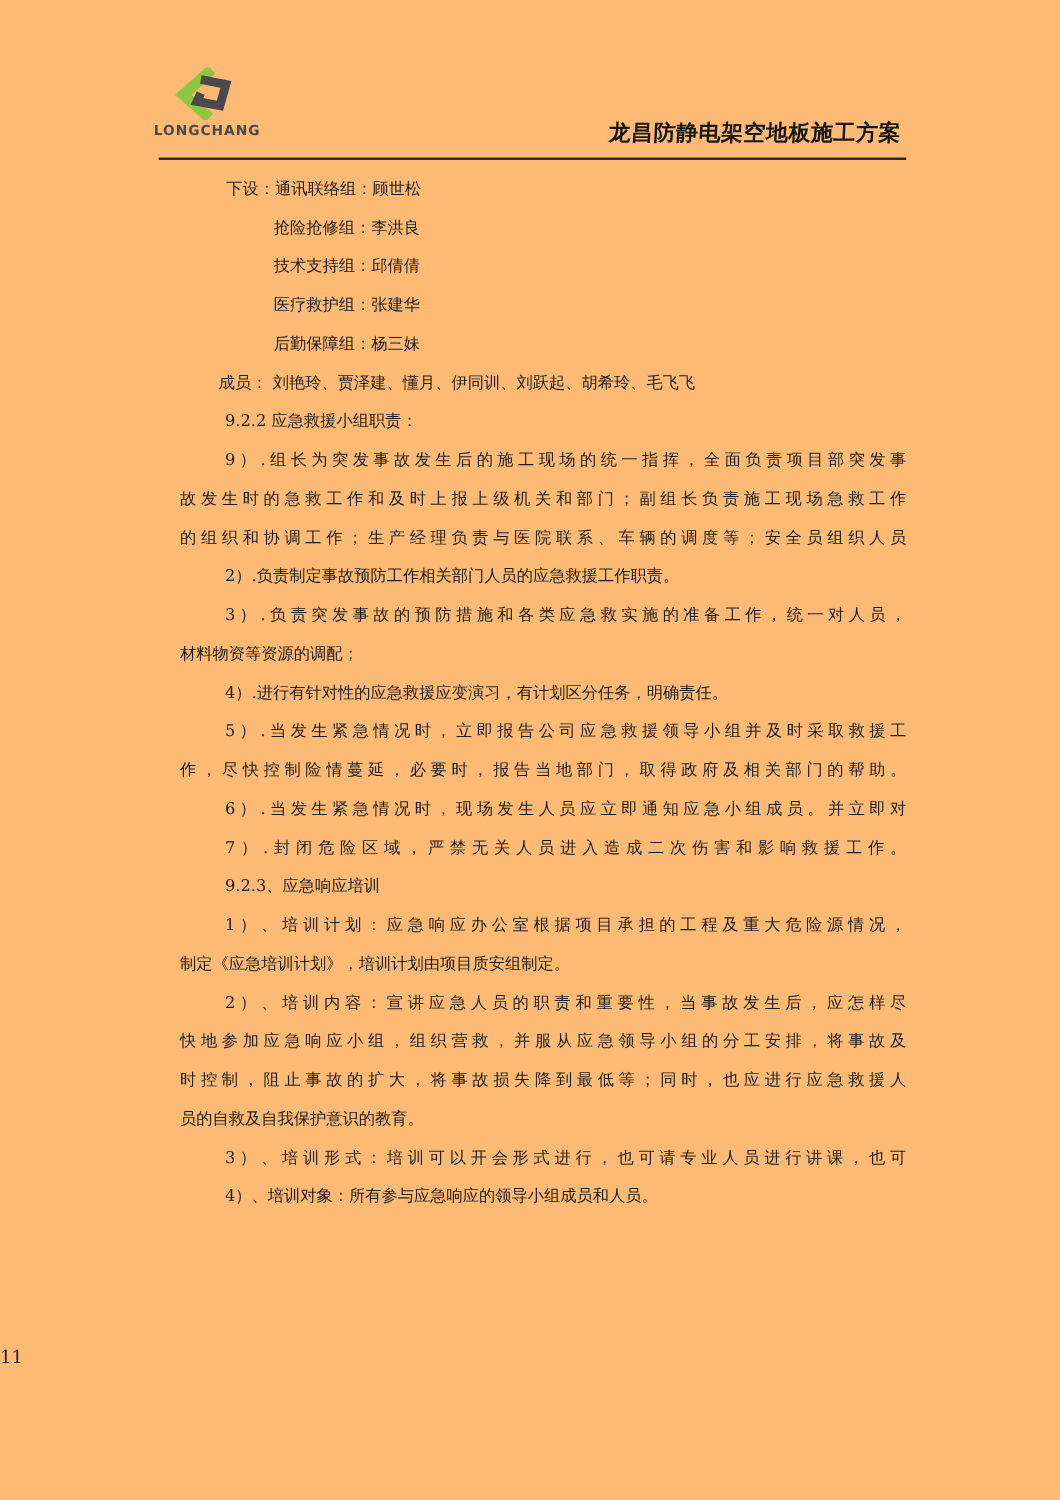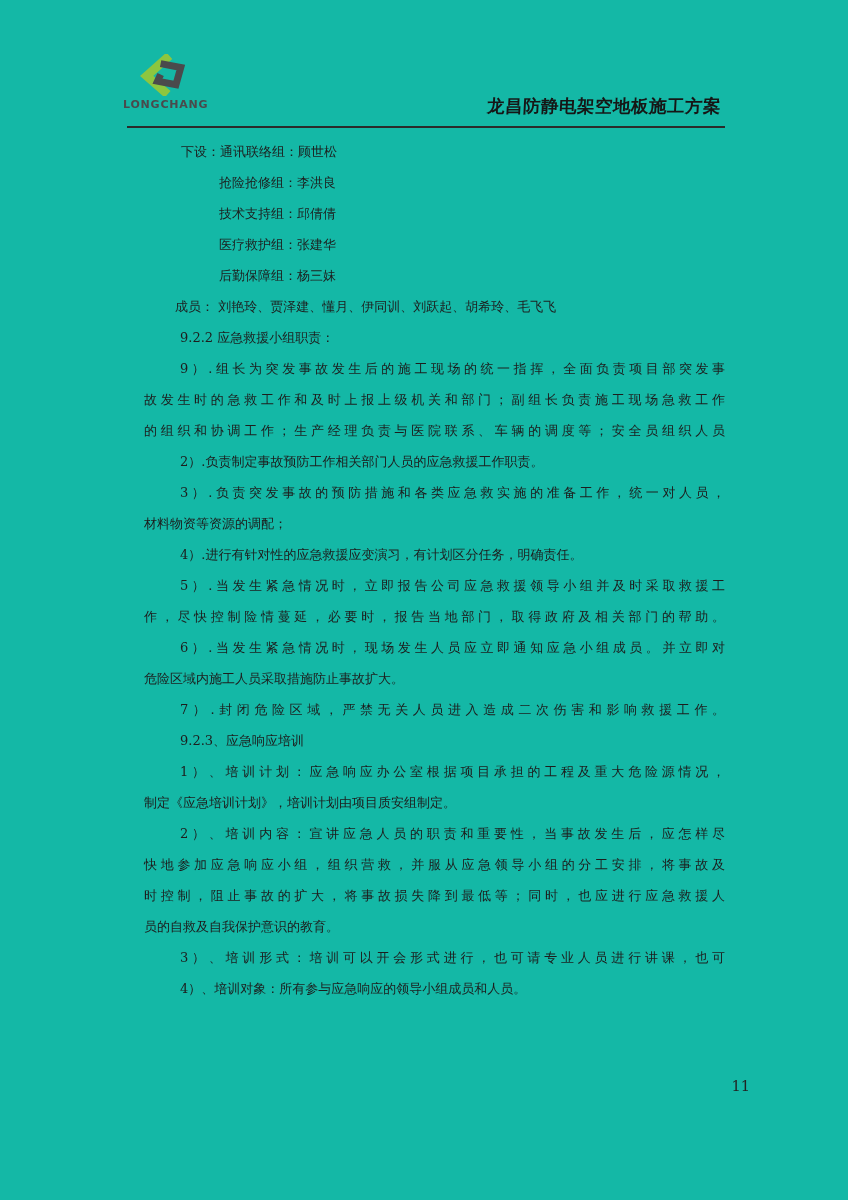--- a/index.html
+++ b/index.html
@@ -1,17 +1,17 @@
 <!DOCTYPE html>
 <html><head>
 <meta charset="utf-8">
 <style>
   html,body { margin:0; padding:0; background:#ffffff; }
   .page {
-    position:relative; width:848px; height:1200px; background:#14b8a6;
+    position:relative; width:848px; height:1200px; background:#fdba74;
     font-family:"DejaVu Serif","Liberation Serif",serif; color:#1d1d1d;
     overflow:hidden;
   }
   
   .header {
     position:absolute; left:127px; top:54px; width:598px; height:72px;
     border-bottom:2px solid #2b2b2b;
   }
   .logo { position:absolute; left:-4px; top:0; width:90px; }
   .logo svg { display:block; margin-left:15px; }
@@ -28,22 +28,22 @@
   
   .content { position:absolute; left:127px; top:136px; width:598px; }
   .ln { height:31px; line-height:31px; font-size:13px; white-space:normal;margin-left:17px; }
   .pi   { text-indent:36px; }        
   .ind-a{ padding-left:37px; }       
   .ind-m{ padding-left:31px; }       
   .ind-b{ padding-left:75px; }       
   .full { text-align:justify; text-align-last:justify; }
   
   .footer {
-    position:absolute; left:16px; top:1078px; width:734px;
-    text-align:right; font-size:14.5px; color:#222222;
+    position:absolute; left:0; top:1078px; width:734px;
+    text-align:left; font-size:14.5px; color:#222222;
   }
 </style>
 </head>
 <body>
 
 <div class="page">
 
   <div class="header">
     <div class="logo">
       <svg width="54" height="42" viewBox="0 0 60 48">
@@ -66,21 +66,20 @@
     <div class="ln pi full">9）.组长为突发事故发生后的施工现场的统一指挥，全面负责项目部突发事</div>
     <div class="ln full">故发生时的急救工作和及时上报上级机关和部门；副组长负责施工现场急救工作</div>
     <div class="ln full">的组织和协调工作；生产经理负责与医院联系、车辆的调度等；安全员组织人员</div>
     <div class="ln pi">2）.负责制定事故预防工作相关部门人员的应急救援工作职责。</div>
     <div class="ln pi full">3）.负责突发事故的预防措施和各类应急救实施的准备工作，统一对人员，</div>
     <div class="ln">材料物资等资源的调配；</div>
     <div class="ln pi">4）.进行有针对性的应急救援应变演习，有计划区分任务，明确责任。</div>
     <div class="ln pi full">5）.当发生紧急情况时，立即报告公司应急救援领导小组并及时采取救援工</div>
     <div class="ln full">作，尽快控制险情蔓延，必要时，报告当地部门，取得政府及相关部门的帮助。</div>
     <div class="ln pi full">6）.当发生紧急情况时，现场发生人员应立即通知应急小组成员。并立即对</div>
-    <div class="ln">危险区域内施工人员采取措施防止事故扩大。</div>
     <div class="ln pi full">7）.封闭危险区域，严禁无关人员进入造成二次伤害和影响救援工作。</div>
     <div class="ln pi">9.2.3、应急响应培训</div>
     <div class="ln pi full">1）、培训计划：应急响应办公室根据项目承担的工程及重大危险源情况，</div>
     <div class="ln">制定《应急培训计划》，培训计划由项目质安组制定。</div>
     <div class="ln pi full">2）、培训内容：宣讲应急人员的职责和重要性，当事故发生后，应怎样尽</div>
     <div class="ln full">快地参加应急响应小组，组织营救，并服从应急领导小组的分工安排，将事故及</div>
     <div class="ln full">时控制，阻止事故的扩大，将事故损失降到最低等；同时，也应进行应急救援人</div>
     <div class="ln">员的自救及自我保护意识的教育。</div>
     <div class="ln pi full">3）、培训形式：培训可以开会形式进行，也可请专业人员进行讲课，也可</div>
     <div class="ln pi">4）、培训对象：所有参与应急响应的领导小组成员和人员。</div>

